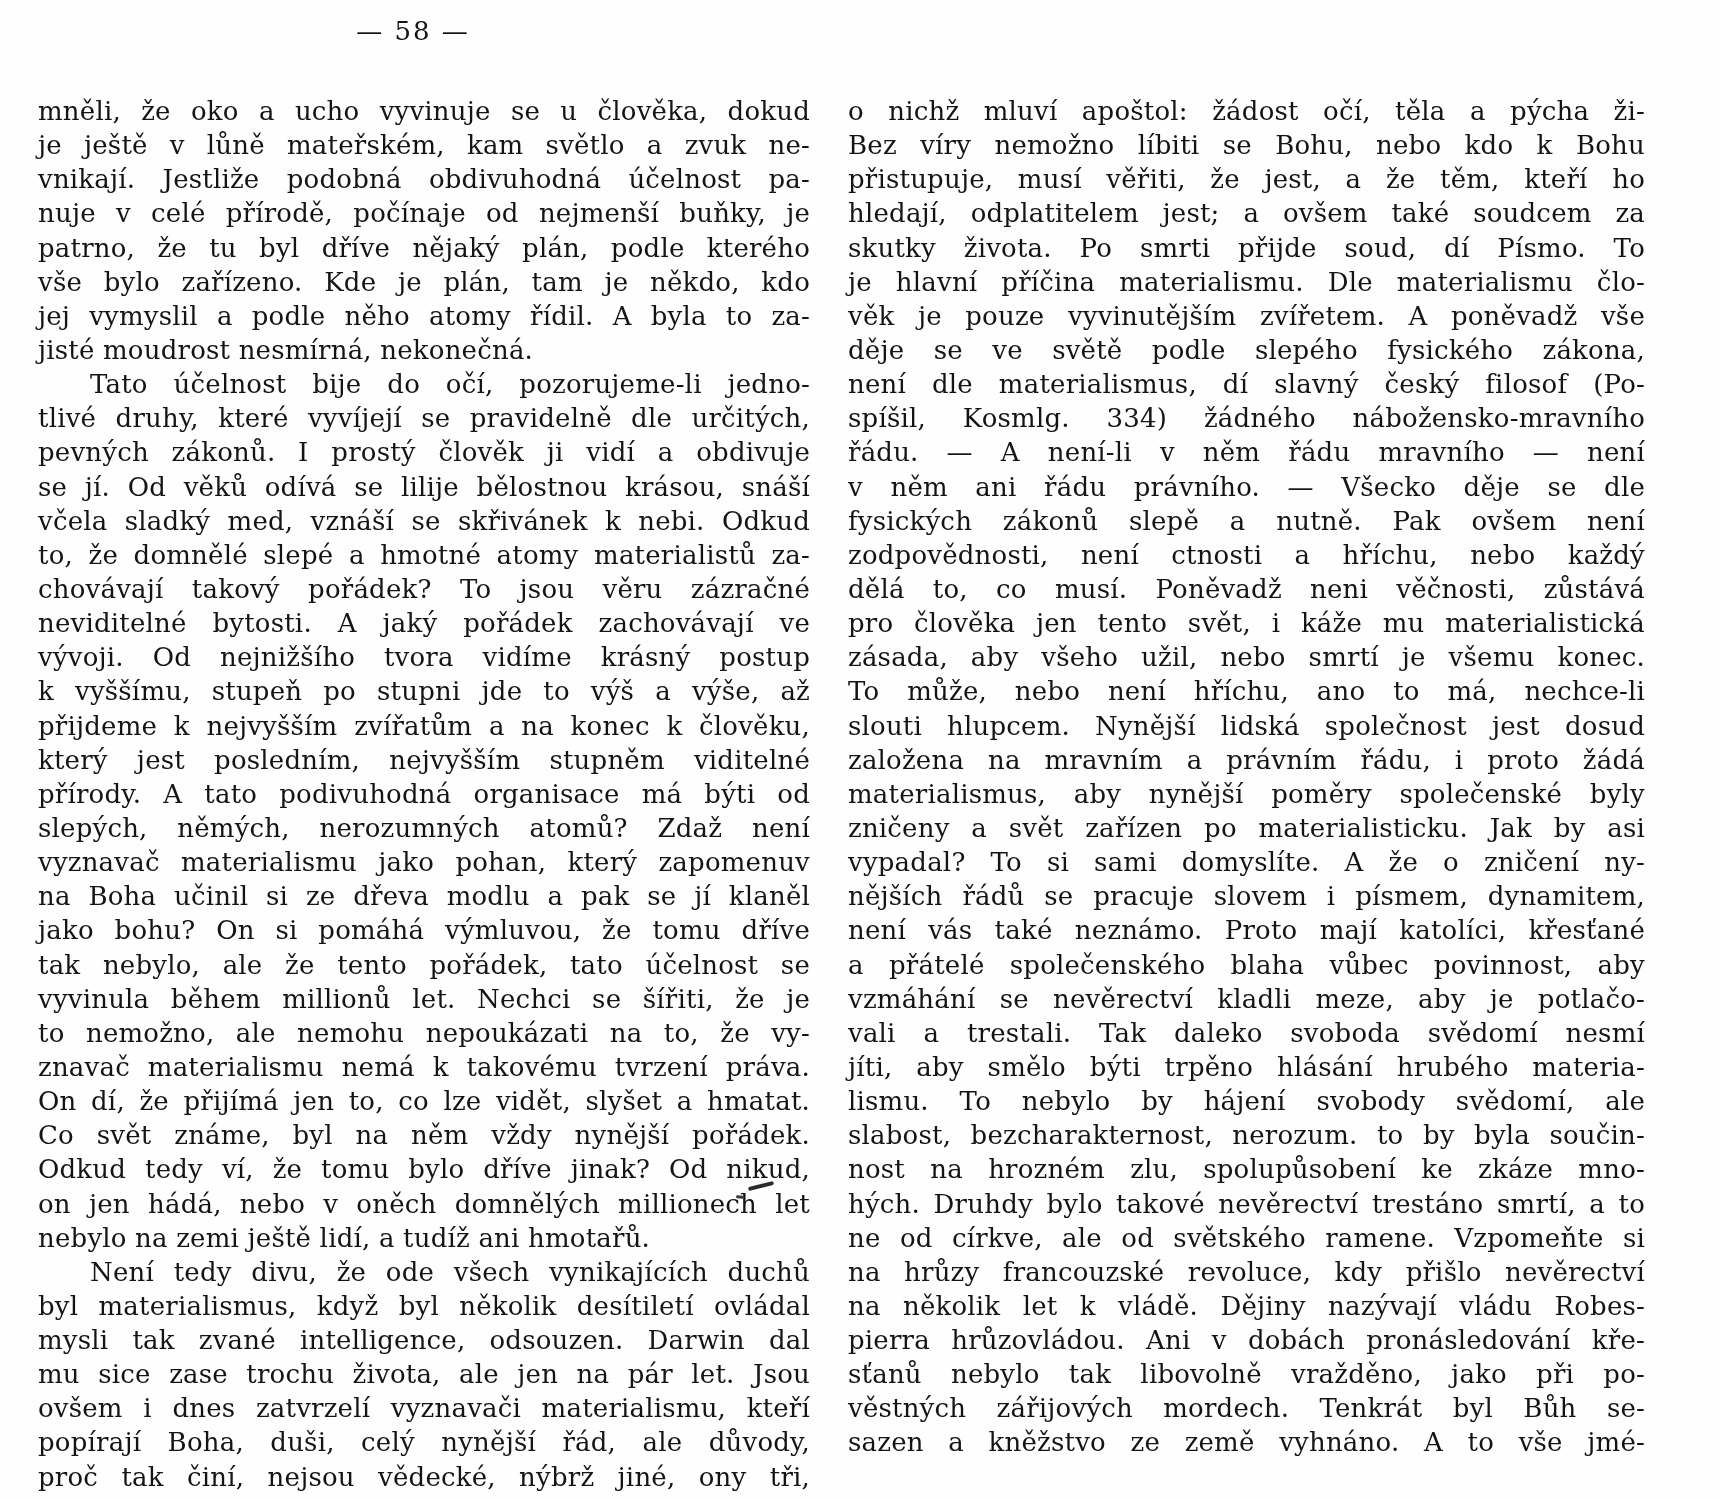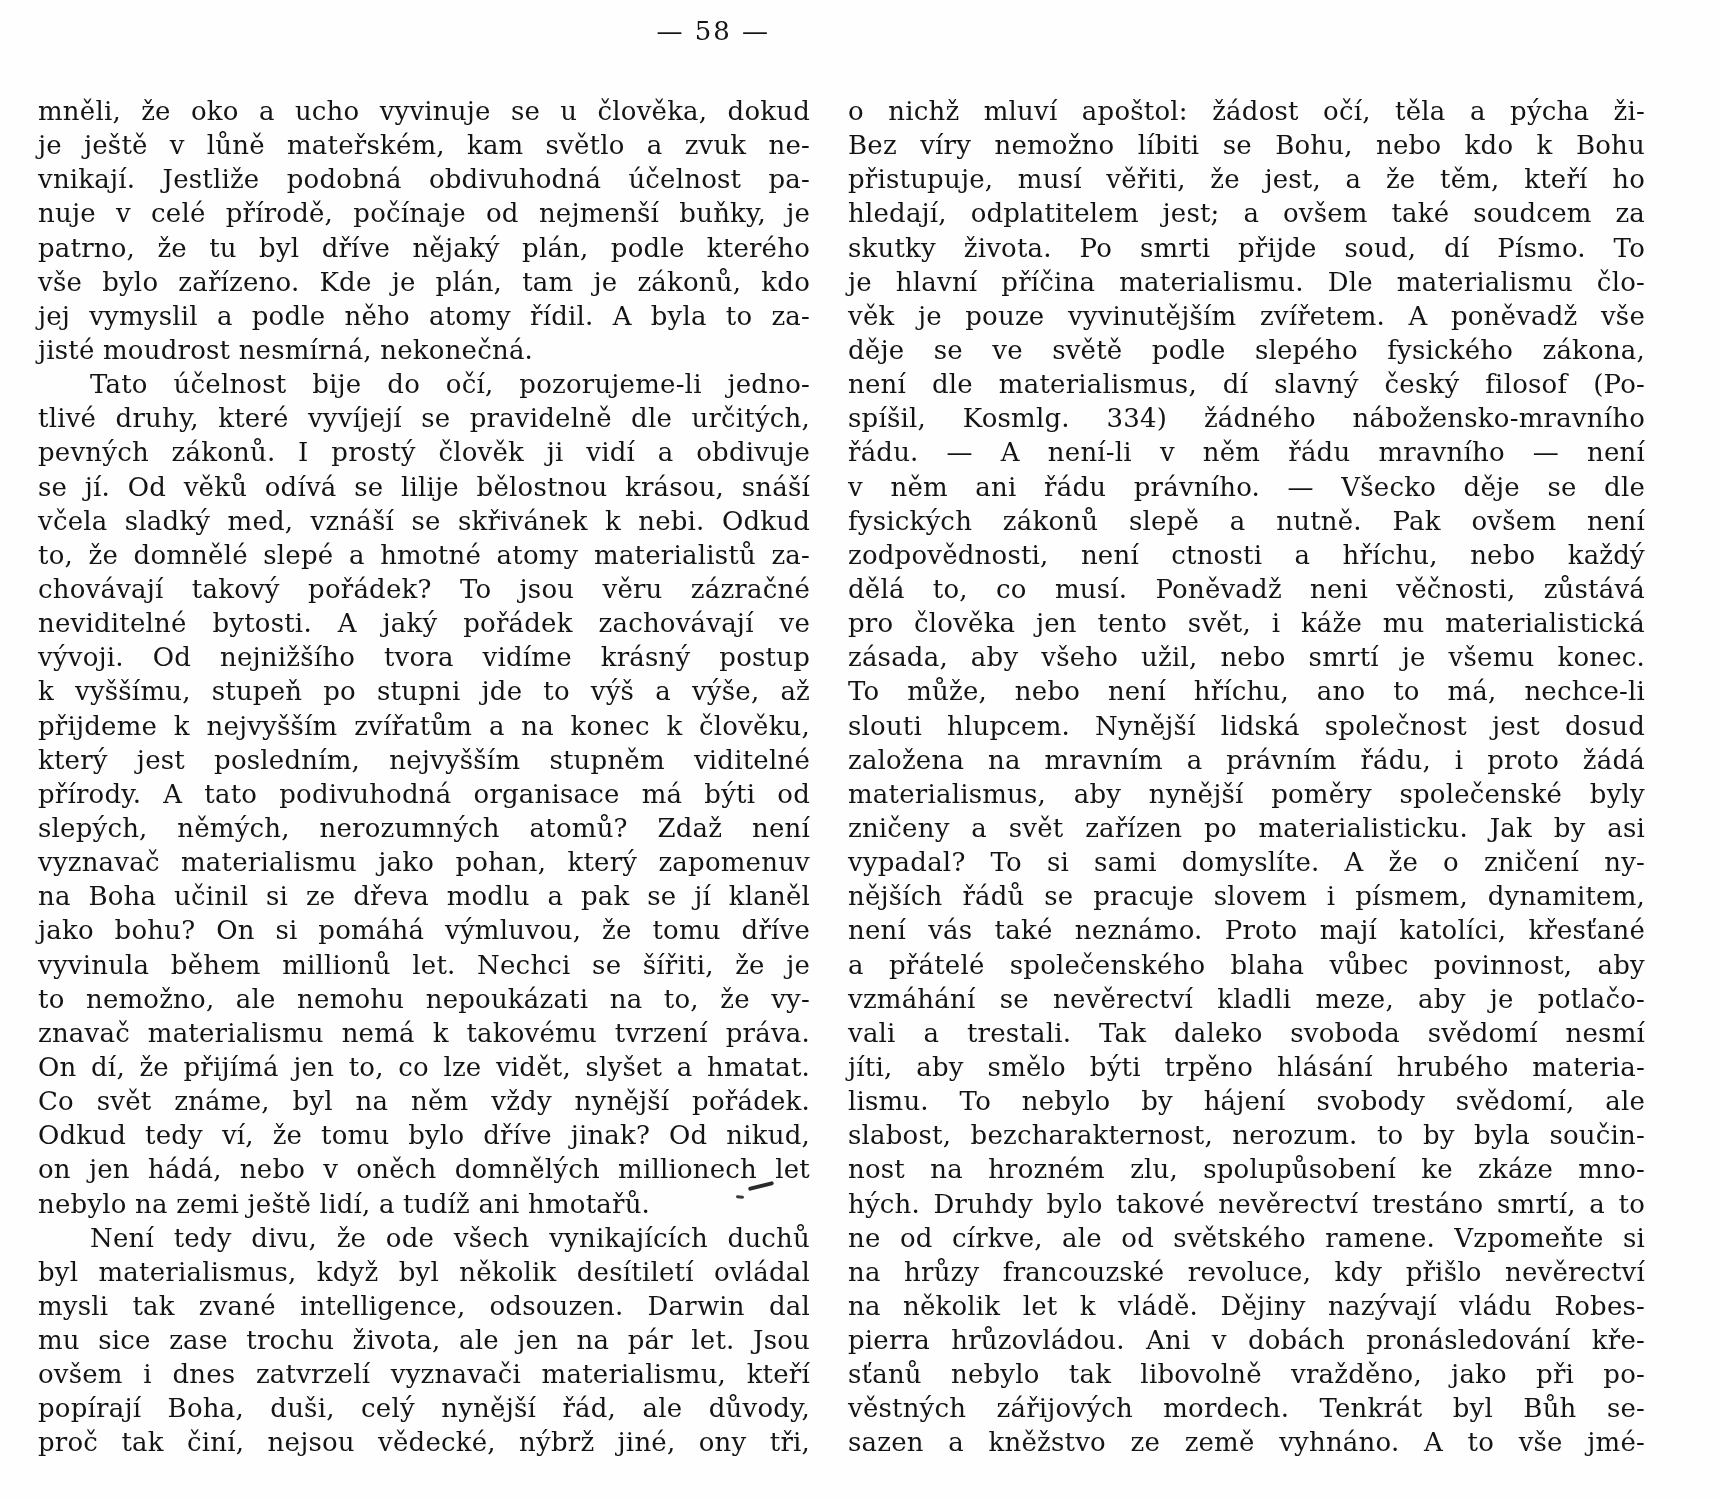--- a/index.html
+++ b/index.html
@@ -14,22 +14,23 @@
     background: #fefefe;
     font-family: "DejaVu Serif", "Liberation Serif", serif;
     color: #141414;
     overflow: hidden;
   }
   .page-header {
     position: absolute;
     top: 16px;
     font-size: 26px;
     letter-spacing: 2px;
-    text-align: right;
+    text-align: center;
     white-space: nowrap;
+    margin-left: 28px;
   }
   #hdr-58 { left: 0px;   width: 770px; }
   #hdr-59 { left: 810px; width: 700px; }
 
   .text-col {
     position: absolute;
     top: 94px;
   }
   #col-58 { left: 38px;  width: 772px; }
   #col-59 { left: 848px; width: 797px; }
@@ -81,40 +82,41 @@
 
   <div id="hdr-58" class="page-header">— 58 —</div>
 
 
   <div id="col-58" class="text-col">
       <div class="line">mněli, že oko a ucho vyvinuje se u člověka, dokud</div>
       <div class="line">je ještě v lůně mateřském, kam světlo a zvuk ne-</div>
       <div class="line">vnikají. Jestliže podobná obdivuhodná účelnost pa-</div>
       <div class="line">nuje v celé přírodě, počínaje od nejmenší buňky, je</div>
       <div class="line">patrno, že tu byl dříve nějaký plán, podle kterého</div>
-      <div class="line">vše bylo zařízeno. Kde je plán, tam je zákonů, kdo</div>
+      <div class="line">vše bylo zařízeno. Kde je plán, tam je někdo, kdo</div>
       <div class="line">jej vymyslil a podle něho atomy řídil. A byla to za-</div>
       <div class="line pend">jisté moudrost nesmírná, nekonečná.</div>
       <div class="line indent">Tato účelnost bije do očí, pozorujeme-li jedno-</div>
       <div class="line">tlivé druhy, které vyvíjejí se pravidelně dle určitých,</div>
       <div class="line">pevných zákonů. I prostý člověk ji vidí a obdivuje</div>
       <div class="line">se jí. Od věků odívá se lilije bělostnou krásou, snáší</div>
       <div class="line">včela sladký med, vznáší se skřivánek k nebi. Odkud</div>
       <div class="line">to, že domnělé slepé a hmotné atomy materialistů za-</div>
       <div class="line">chovávají takový pořádek? To jsou věru zázračné</div>
       <div class="line">neviditelné bytosti. A jaký pořádek zachovávají ve</div>
       <div class="line">vývoji. Od nejnižšího tvora vidíme krásný postup</div>
       <div class="line">k vyššímu, stupeň po stupni jde to výš a výše, až</div>
       <div class="line">přijdeme k nejvyšším zvířatům a na konec k člověku,</div>
       <div class="line">který jest posledním, nejvyšším stupněm viditelné</div>
       <div class="line">přírody. A tato podivuhodná organisace má býti od</div>
       <div class="line">slepých, němých, nerozumných atomů? Zdaž není</div>
       <div class="line">vyznavač materialismu jako pohan, který zapomenuv</div>
       <div class="line">na Boha učinil si ze dřeva modlu a pak se jí klaněl</div>
       <div class="line">jako bohu? On si pomáhá výmluvou, že tomu dříve</div>
+      <div class="line">tak nebylo, ale že tento pořádek, tato účelnost se</div>
       <div class="line">vyvinula během millionů let. Nechci se šířiti, že je</div>
       <div class="line">to nemožno, ale nemohu nepoukázati na to, že vy-</div>
       <div class="line">znavač materialismu nemá k takovému tvrzení práva.</div>
       <div class="line">On dí, že přijímá jen to, co lze vidět, slyšet a hmatat.</div>
       <div class="line">Co svět známe, byl na něm vždy nynější pořádek.</div>
       <div class="line">Odkud tedy ví, že tomu bylo dříve jinak? Od nikud,</div>
       <div class="line">on jen hádá, nebo v oněch domnělých millionech let</div>
       <div class="line pend">nebylo na zemi ještě lidí, a tudíž ani hmotařů.</div>
       <div class="line indent">Není tedy divu, že ode všech vynikajících duchů</div>
       <div class="line">byl materialismus, když byl několik desítiletí ovládal</div>

